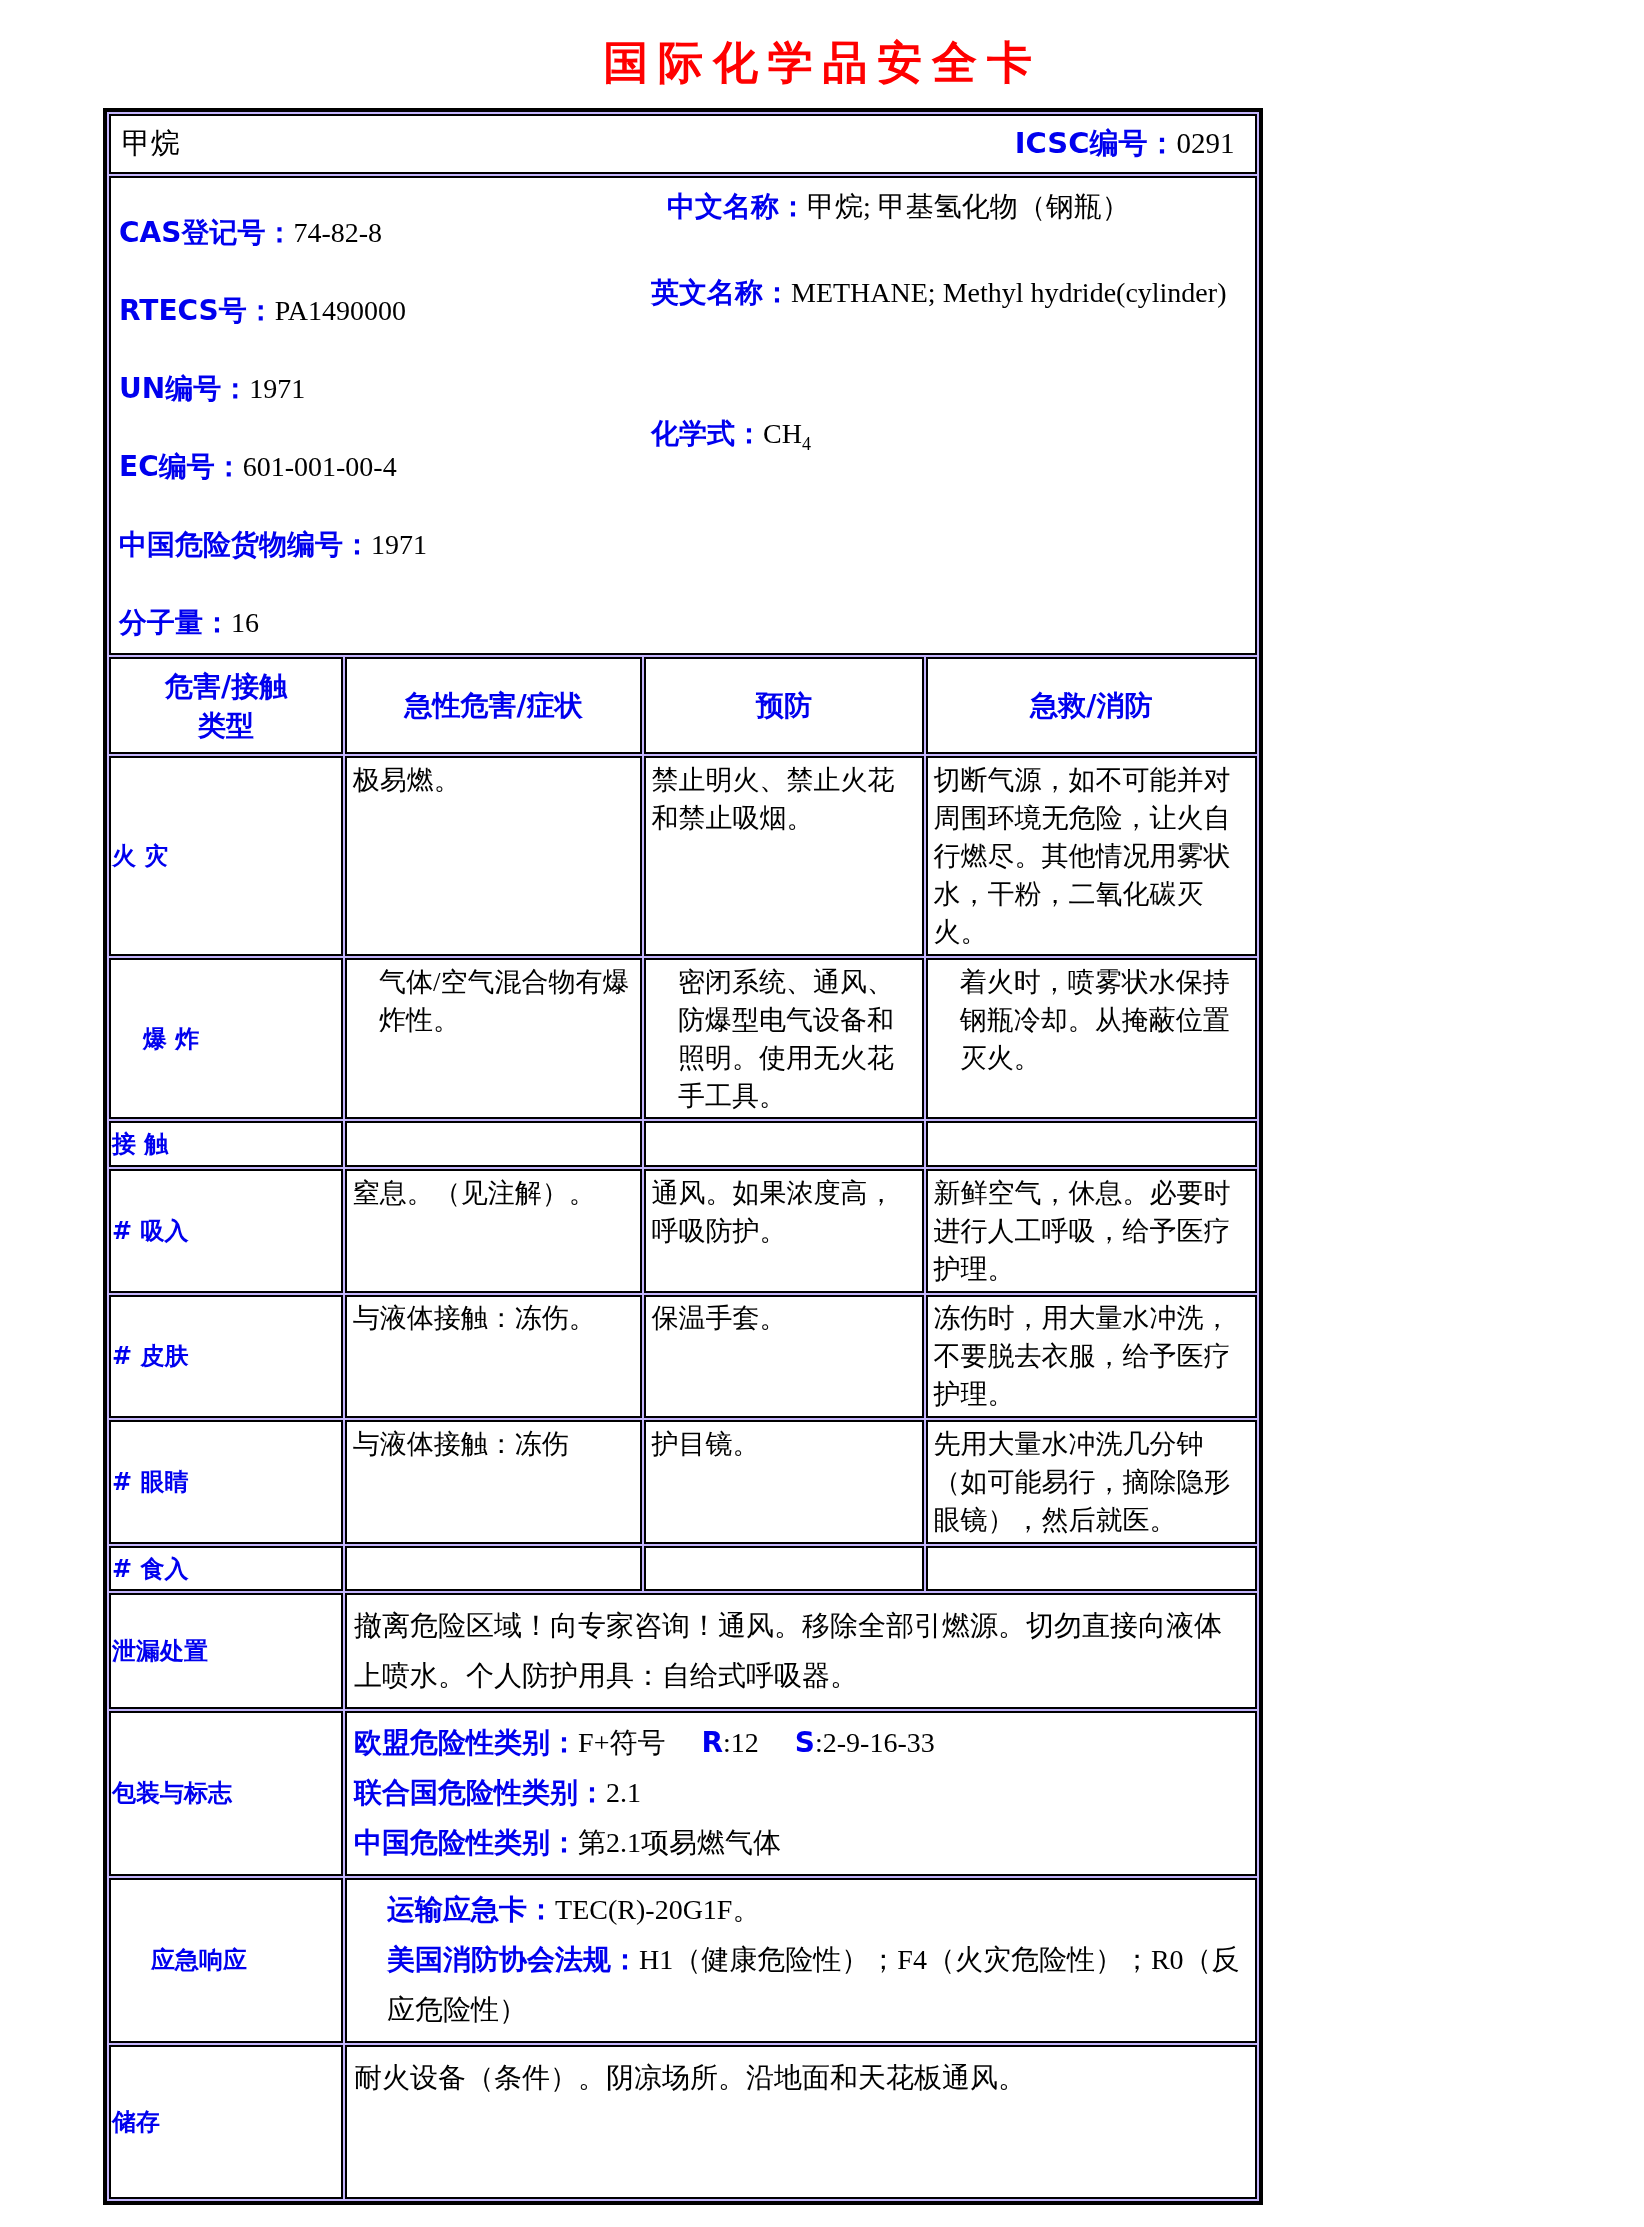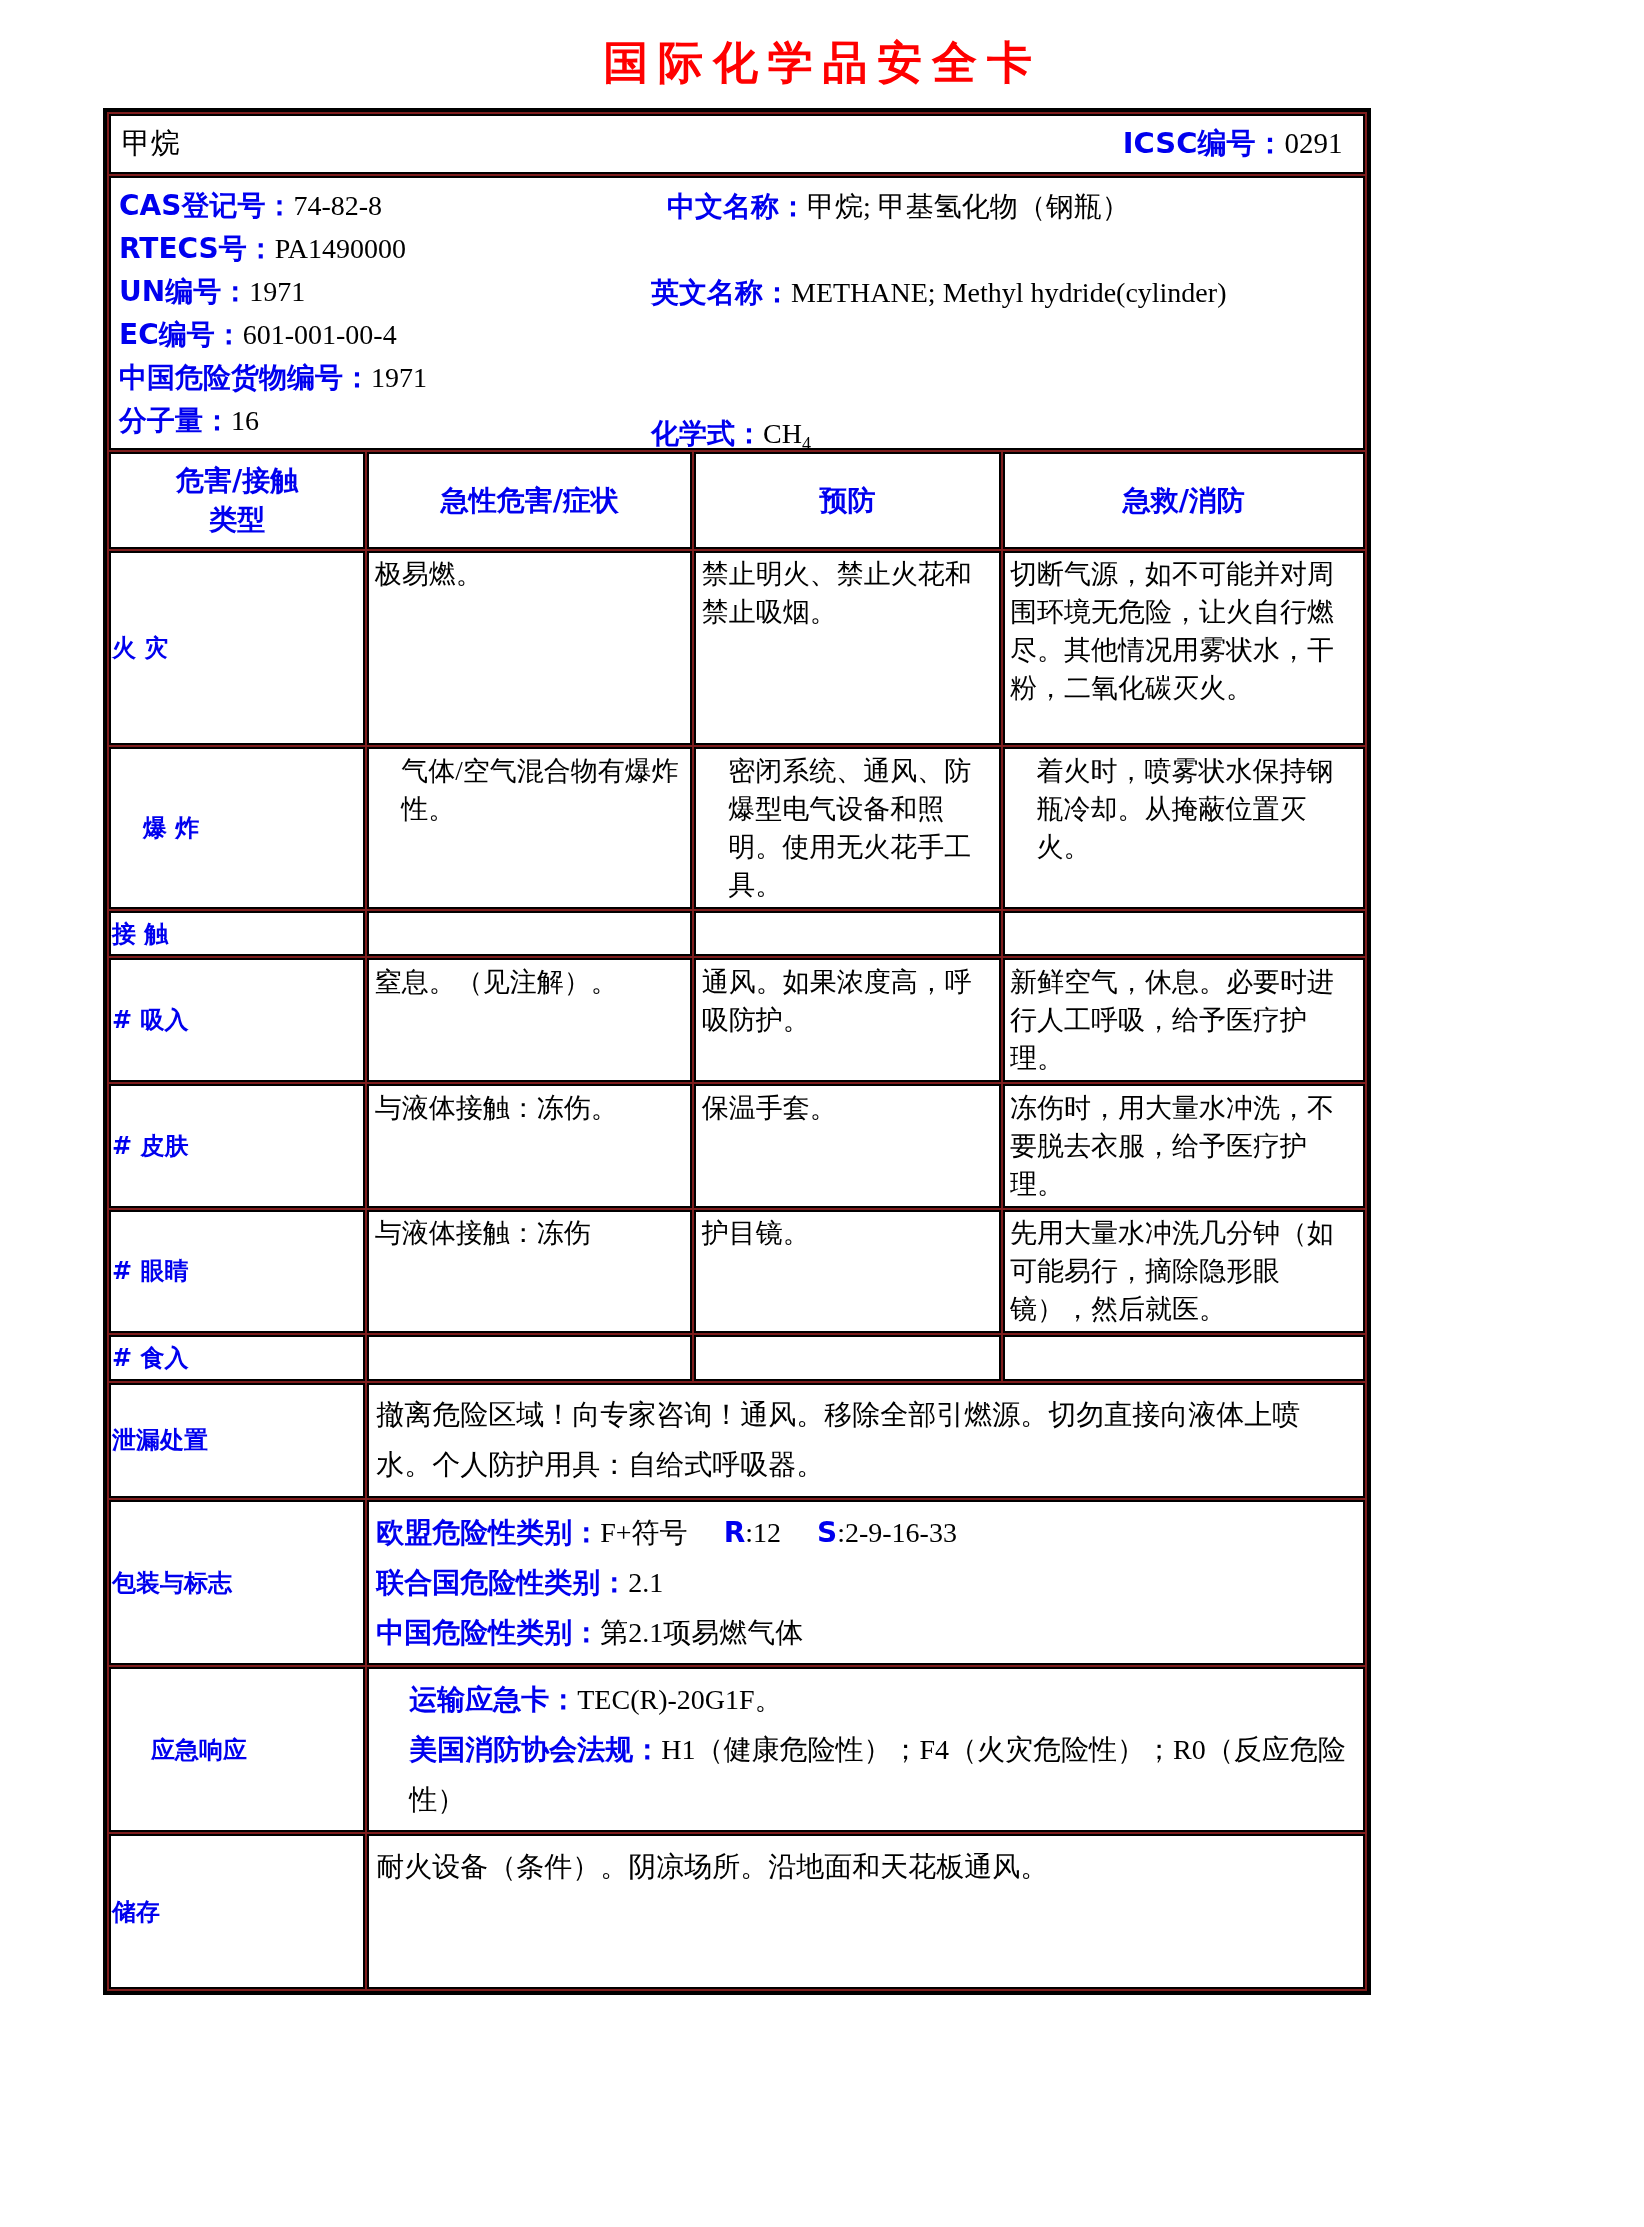--- a/index.html
+++ b/index.html
@@ -1,34 +1,34 @@
 <!DOCTYPE html>
 <html style="font-size:11px"><head>
 <meta charset="utf-8">
 <style>
   html,body{margin:0;padding:0;background:#ffffff;}
   body{width:1645px;height:2227px;position:relative;overflow:hidden;
        font-family:"Liberation Serif","DejaVu Serif",serif;color:#000;}
   .page-title{margin:35px 0 0 0;text-align:center;color:#ff0000;
        font-family:"DejaVu Sans","Liberation Sans",sans-serif;
        font-weight:bold;font-size:45px;line-height:56px;letter-spacing:9.8px;}
-  table.card{margin:16.7px 0 0 103px;width:1268px;table-layout:fixed;
-       border:4.9px solid #000;border-collapse:separate;border-spacing:2.1px;background:#7f1d1d;}
+  table.card{margin:16.7px 0 0 103px;width:1160px;table-layout:fixed;
+       border:4.9px solid #000;border-collapse:separate;border-spacing:2.1px;background:#c4b5fd;}
   td{border:2.1px solid #000;vertical-align:top;background:#fff;word-break:break-all;}
   .lbl{color:#0000ee;font-family:"DejaVu Sans","Liberation Sans",sans-serif;
        font-weight:bold;}
   .val{color:#000;}
   
   .cell-bar{height:54px;vertical-align:middle;}
   .bar-flex{display:flex;justify-content:space-between;align-items:center;
        padding:0 19.5px 0 9.8px;font-size:29px;}
   
   .cell-info{height:268px;position:relative;font-size:28px;}
   .id-list{padding:5.6px 0 0 7px;}
-  .id-line{line-height:43px;white-space:nowrap;}
+  .id-line{line-height:58px;white-space:nowrap;margin-top:20px;}
   .names-abs{position:absolute;left:540px;top:0;width:795px;}
   .name-cn{position:absolute;left:16px;top:9.8px;width:795px;line-height:39px;}
   .name-en{position:absolute;left:0;top:95px;width:795px;line-height:39px;}
   .name-formula{position:absolute;left:0;top:236px;width:795px;line-height:39px;}
   sub.fsub{font-size:18px;}
   
   .cell-head{height:91px;vertical-align:middle;text-align:center;
        color:#0000ee;font-family:"DejaVu Sans","Liberation Sans",sans-serif;
        font-weight:bold;font-size:28px;line-height:39px;}
   

